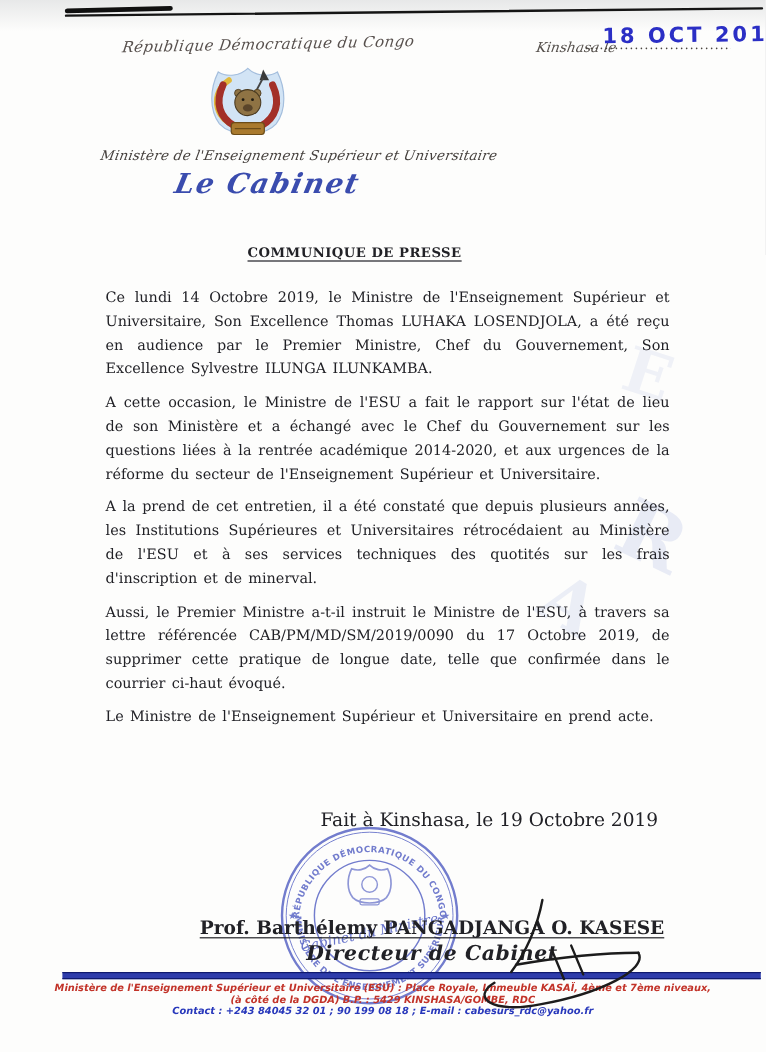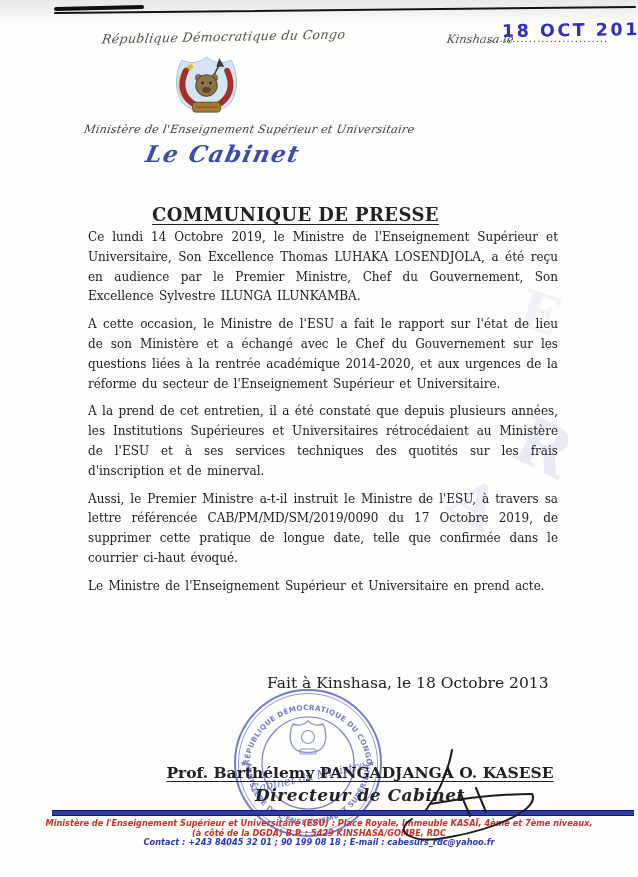--- a/index.html
+++ b/index.html
@@ -36,22 +36,22 @@
 
   
   .wm{position:absolute;font-family:"DejaVu Serif",serif;font-weight:bold;
     color:rgba(128,150,214,0.17);pointer-events:none;z-index:0;}
   .wm-1{left:516px;top:408px;font-size:66px;transform:rotate(26deg);}
   .wm-2{left:452px;top:470px;font-size:58px;transform:rotate(32deg);color:rgba(128,150,214,0.14);}
   .wm-3{left:520px;top:282px;font-size:52px;transform:rotate(18deg);color:rgba(128,150,214,0.11);}
 
   
   .letter{position:absolute;left:88px;top:204px;width:470px;z-index:2;}
-  .title{font-weight:bold;font-size:18px;letter-spacing:.4px;text-align:center;
-    margin:0 55px 3px 0;text-decoration:underline;text-underline-offset:3px;}
+  .title{font-weight:bold;font-size:11px;letter-spacing:.4px;text-align:center;
+    margin:0 55px 22px 0;text-decoration:underline;text-underline-offset:3px;}
   .para{margin:0 0 8px 0;font-size:12px;line-height:19.8px;text-align:justify;
     word-spacing:1.5px;}
   .dateline{position:absolute;left:267px;top:674px;font-size:15.5px;z-index:2;
     white-space:nowrap;}
 
   
   .stamp{position:absolute;left:228px;top:683px;width:160px;height:160px;z-index:1;
     opacity:.85;}
   .stamp-arc{font-family:"DejaVu Sans","Liberation Sans",sans-serif;font-weight:bold;
     font-size:7.2px;letter-spacing:.4px;fill:#5a66c5;}
@@ -116,21 +116,21 @@
 
   <div class="letter">
     <div class="title">COMMUNIQUE DE PRESSE</div>
     <p class="para">Ce lundi 14 Octobre 2019, le Ministre de l'Enseignement Supérieur et Universitaire, Son Excellence Thomas LUHAKA LOSENDJOLA, a été reçu en audience par le Premier Ministre, Chef du Gouvernement, Son Excellence Sylvestre ILUNGA ILUNKAMBA.</p>
     <p class="para">A cette occasion, le Ministre de l'ESU a fait le rapport sur l'état de lieu de son Ministère et a échangé avec le Chef du Gouvernement sur les questions liées à la rentrée académique 2014-2020, et aux urgences de la réforme du secteur de l'Enseignement Supérieur et Universitaire.</p>
     <p class="para">A la prend de cet entretien, il a été constaté que depuis plusieurs années, les Institutions Supérieures et Universitaires rétrocédaient au Ministère de l'ESU et à ses services techniques des quotités sur les frais d'inscription et de minerval.</p>
     <p class="para">Aussi, le Premier Ministre a-t-il instruit le Ministre de l'ESU, à travers sa lettre référencée CAB/PM/MD/SM/2019/0090 du 17 Octobre 2019, de supprimer cette pratique de longue date, telle que confirmée dans le courrier ci-haut évoqué.</p>
     <p class="para">Le Ministre de l'Enseignement Supérieur et Universitaire en prend acte.</p>
   </div>
 
-  <div class="dateline">Fait à Kinshasa, le 18 Octobre 2013</div>
+  <div class="dateline">Fait à Kinshasa, le 19 Octobre 2019</div>
 
   <svg class="stamp" viewBox="0 0 160 160">
     <defs>
       <path id="arcTop" d="M 21,86 A 59,59 0 0 1 139,86"></path>
       <path id="arcBot" d="M 18,80 A 62,62 0 0 0 142,80"></path>
     </defs>
     <circle cx="80" cy="80" r="73" fill="none" stroke="#5a66c5" stroke-width="2"></circle>
     <circle cx="80" cy="80" r="69.5" fill="none" stroke="#5a66c5" stroke-width=".8"></circle>
     <circle cx="80" cy="80" r="46" fill="none" stroke="#5a66c5" stroke-width="1.2"></circle>
     <text class="stamp-arc" text-anchor="middle">

